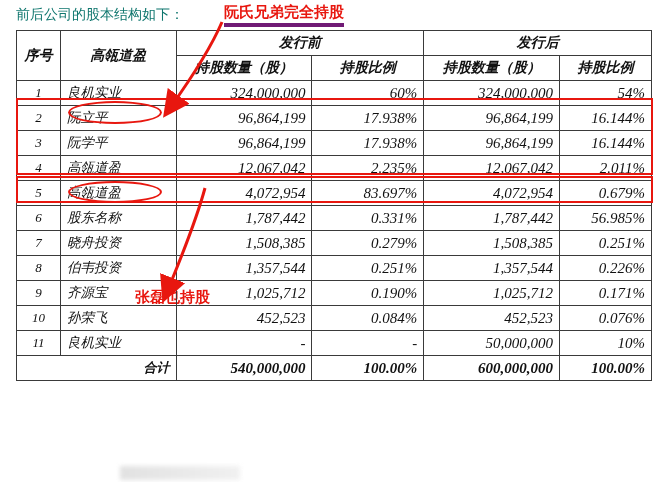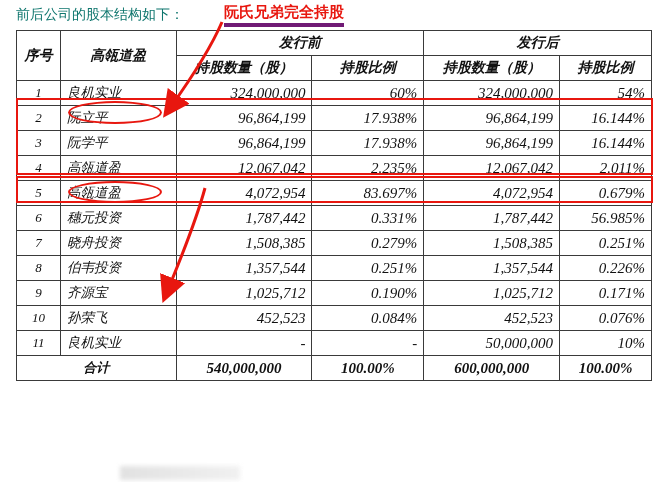--- a/index.html
+++ b/index.html
@@ -76,24 +76,24 @@
     font-size: 13px;
   }
   .c-num {
     text-align: right;
     font-family: "Liberation Serif", serif;
     font-size: 15px;
     padding-right: 8px;
   }
   tr.total td {
     font-weight: bold;
-    text-align: center;
+    text-align: right;
   }
   tr.total td.c-num {
-    text-align: center;
+    text-align: right;
   }
   .col-seq  { width: 44px; }
   .col-name { width: 116px; }
   .col-q1   { width: 136px; }
   .col-p1   { width: 112px; }
   .col-q2   { width: 136px; }
   .col-p2   { width: 92px; }
 
   
   .hl-box {
@@ -154,20 +154,21 @@
   }
 </style>
 </head>
 <body>
 
 <div id="page">
 
   <div class="intro-line">前后公司的股本结构如下：</div>
 
   <div class="annot-red annot-1">阮氏兄弟完全持股</div>
+  <div class="annot-red annot-2">张磊也持股</div>
 
   <table class="stock">
     <colgroup>
       <col class="col-seq">
         <col class="col-name">
         <col class="col-q1">
         <col class="col-p1">
         <col class="col-q2">
         <col class="col-p2">
     </colgroup>
@@ -221,21 +222,21 @@
       <tr>
         <td class="c-seq">5</td>
         <td class="c-name">高瓴道盈</td>
         <td class="c-num">4,072,954</td>
         <td class="c-num">83.697%</td>
         <td class="c-num">4,072,954</td>
         <td class="c-num">0.679%</td>
       </tr>
       <tr>
         <td class="c-seq">6</td>
-        <td class="c-name">穗元投资</td>
+        <td class="c-name">股东名称</td>
         <td class="c-num">1,787,442</td>
         <td class="c-num">0.331%</td>
         <td class="c-num">1,787,442</td>
         <td class="c-num">56.985%</td>
       </tr>
       <tr>
         <td class="c-seq">7</td>
         <td class="c-name">晓舟投资</td>
         <td class="c-num">1,508,385</td>
         <td class="c-num">0.279%</td>

